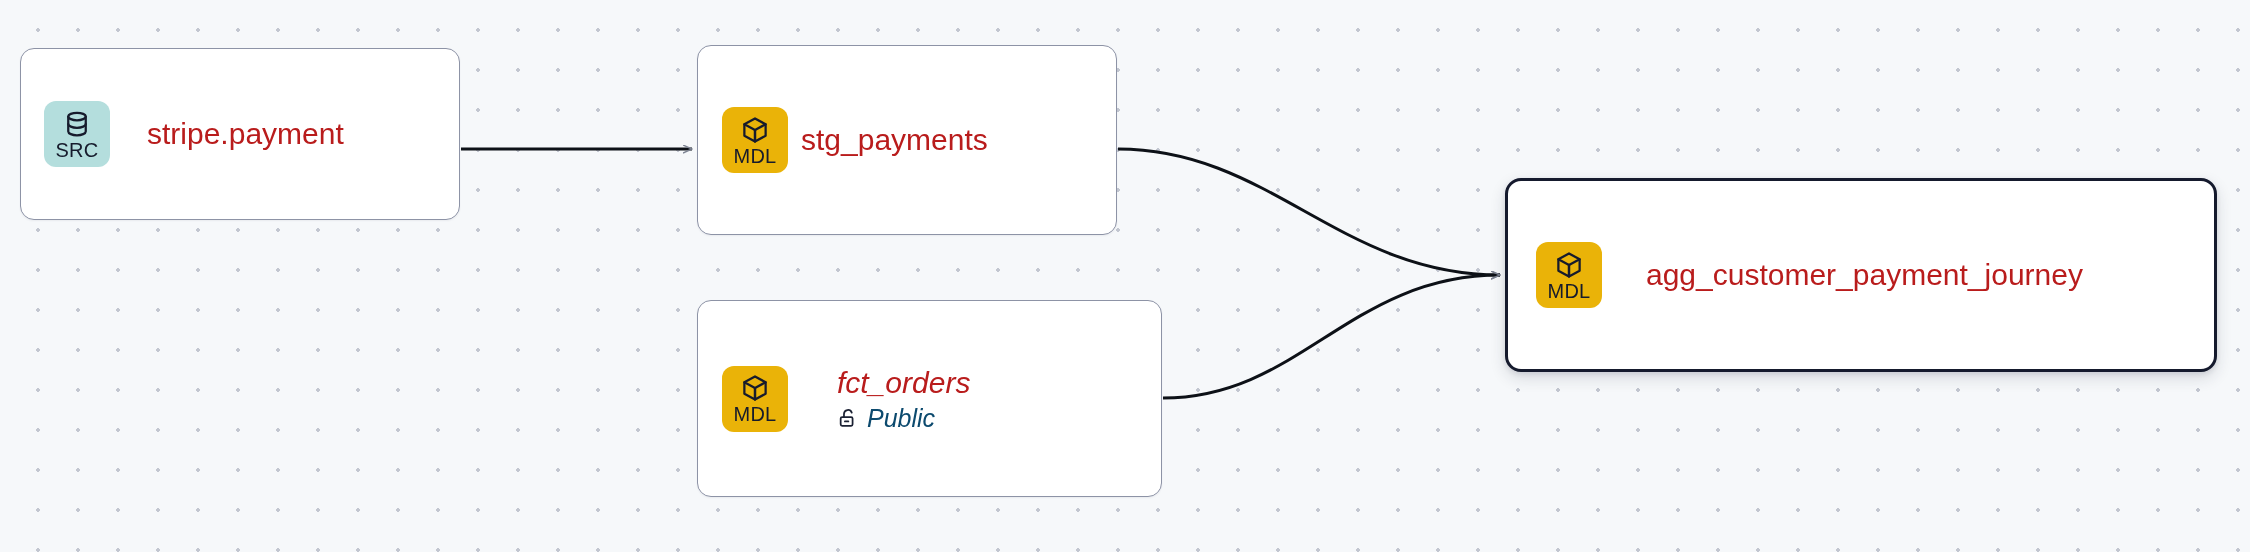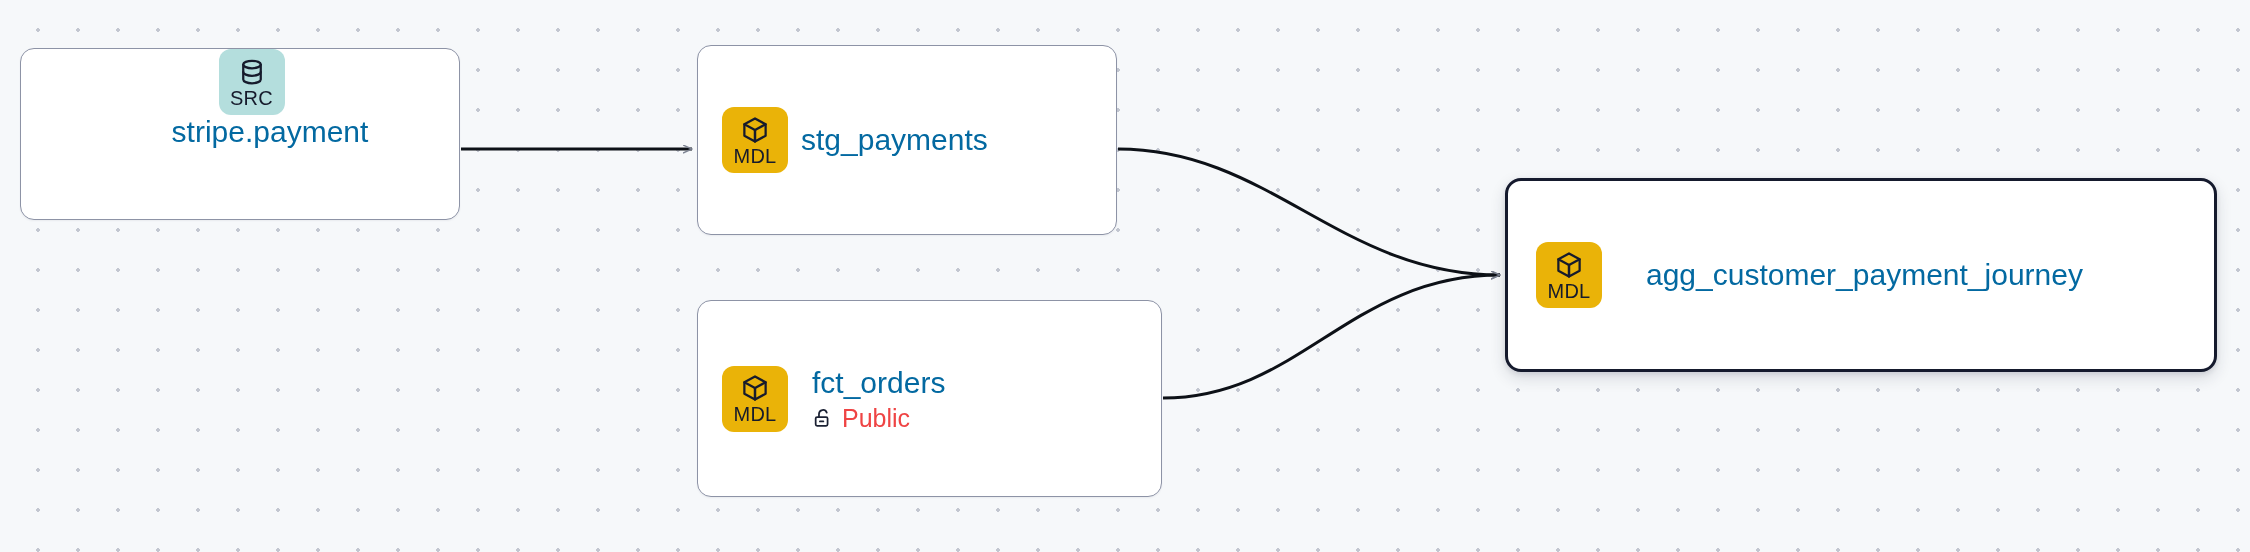--- a/index.html
+++ b/index.html
@@ -68,45 +68,45 @@
   }
 
   .node-body {
     display: flex;
     flex-direction: column;
     justify-content: center;
   }
   .node-title {
     font-size: 30px;
     line-height: 34px;
-    color: #0369a1;
+    color: #b91c1c;
     white-space: nowrap;
     font-family: "Liberation Sans", sans-serif;
   }
   .node-sub {
     display: flex;
     align-items: center;
     gap: 8px;
     margin-top: 5px;
     font-size: 25px;
     line-height: 27px;
-    color: #ef4444;
+    color: #0c4a6e;
     white-space: nowrap;
   }
   .node-sub svg { display: block; flex: 0 0 auto; }
 
   
-  #node-stripe-payment { left: 20px;   top: 48px;  width: 440px; height: 172px; padding-left: 23px; flex-direction: column; }
+  #node-stripe-payment { left: 20px;   top: 48px;  width: 440px; height: 172px; padding-left: 23px; }
   #node-stg-payments   { left: 697px;  top: 45px;  width: 420px; height: 190px; padding-left: 24px; }
   #node-fct-orders     { left: 697px;  top: 300px; width: 465px; height: 197px; padding-left: 24px; }
   #node-agg-journey    { left: 1505px; top: 178px; width: 712px; height: 194px; padding-left: 28px; }
 
   #node-stripe-payment .node-body { margin-left: 37px; }
   #node-stg-payments   .node-body { margin-left: 13px; }
-  #node-fct-orders     .node-body { margin-left: 24px; }
+  #node-fct-orders     .node-body { margin-left: 49px; font-style: italic; }
   #node-agg-journey    .node-body { margin-left: 44px; }
 </style>
 </head>
 <body>
 
 <div id="canvas">
 
   <svg id="edge-layer" viewBox="0 0 2250 552" width="2250" height="552" xmlns="http://www.w3.org/2000/svg">
     <defs>
       <marker id="arrow-dark" markerWidth="10" markerHeight="10" refX="9" refY="4" orient="auto" markerUnits="userSpaceOnUse">

